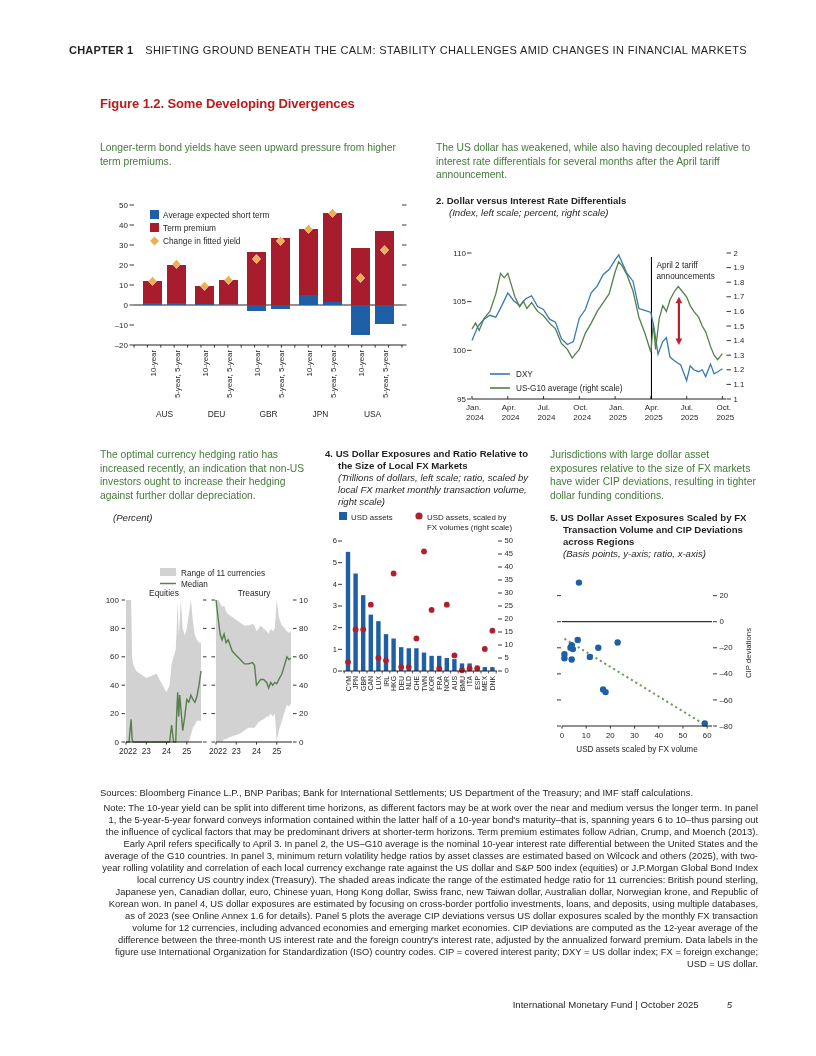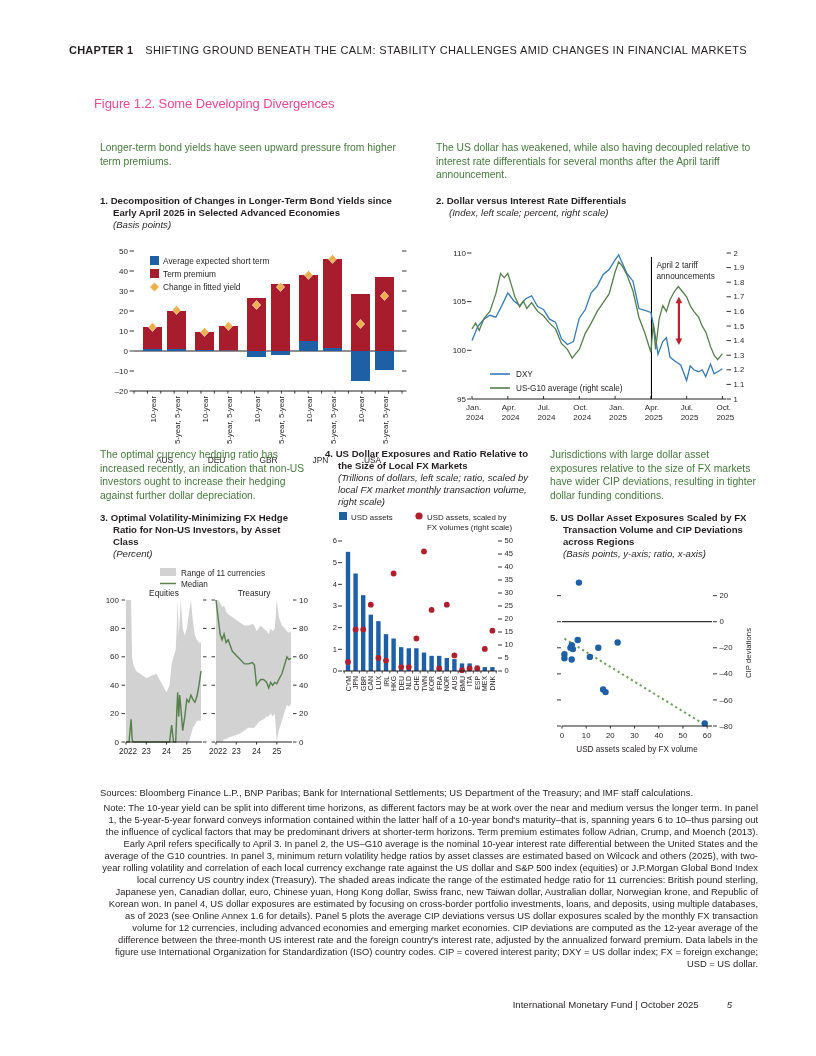--- a/index.html
+++ b/index.html
@@ -1,20 +1,20 @@
 <!DOCTYPE html>
 <html><head>
 <meta charset="utf-8">
 <style>
   html,body{margin:0;padding:0;background:#9a9a9a;}
   #page{position:relative;width:816px;height:1056px;background:#ffffff;
         font-family:"Liberation Sans","DejaVu Sans",sans-serif;color:#231f20;overflow:hidden;}
   .hdr{position:absolute;top:44px;left:0;width:100%;text-align:center;font-size:11px;letter-spacing:.35px;white-space:nowrap;}
   .hdr .chap{font-weight:bold;margin-right:12px;letter-spacing:.2px;}
-  .figtitle{position:absolute;top:96px;left:94px;font-size:13px;font-weight:normal;color:#ec4899;letter-spacing:-.1px;}
+  .figtitle{position:absolute;top:96px;left:100px;font-size:13px;font-weight:bold;color:#b91c1c;letter-spacing:-.1px;}
   .row1{position:absolute;top:141px;left:100px;width:658px;display:flex;gap:24px;}
   .row1 .col1{width:312px;}
   .row1 .col2{width:322px;}
   .row2{position:absolute;top:448px;left:100px;width:658px;display:flex;gap:17px;}
   .row2>div{width:208px;}
   .desc{color:#45793c;font-size:10.3px;line-height:1.32;}
   .row1 .desc{min-height:54px;}
   .row2 .desc{min-height:64px;}
   .thead{margin-bottom:2px;}
   .row1 .thead{min-height:44px;}
@@ -36,24 +36,20 @@
 
   <div class="hdr">
     <span class="chap">CHAPTER 1</span><span>SHIFTING GROUND BENEATH THE CALM: STABILITY CHALLENGES AMID CHANGES IN FINANCIAL MARKETS</span>
   </div>
 
   <div class="figtitle">Figure 1.2. Some Developing Divergences</div>
 
   <div class="row1">
     <div class="col1">
       <div class="desc">Longer-term bond yields have seen upward pressure from higher term premiums.</div>
-      <div class="thead">
-        <div class="ptitle"><span>1.</span> <span>Decomposition of Changes in Longer-Term Bond Yields since Early April 2025 in Selected Advanced Economies</span></div>
-        <div class="psub">(Basis points)</div>
-      </div>
       <div class="chart"><svg width="312" height="228" viewBox="0 0 312 228">
             <text x="28" y="12.6" text-anchor="end" font-size="8">50</text>
             <line x1="29.5" y1="10" x2="34" y2="10" stroke="#231f20" stroke-width="0.9"></line>
             <line x1="302" y1="10" x2="306.5" y2="10" stroke="#231f20" stroke-width="0.9"></line>
             <text x="28" y="32.6" text-anchor="end" font-size="8">40</text>
             <line x1="29.5" y1="30" x2="34" y2="30" stroke="#231f20" stroke-width="0.9"></line>
             <line x1="302" y1="30" x2="306.5" y2="30" stroke="#231f20" stroke-width="0.9"></line>
             <text x="28" y="52.6" text-anchor="end" font-size="8">30</text>
             <line x1="29.5" y1="50" x2="34" y2="50" stroke="#231f20" stroke-width="0.9"></line>
             <line x1="302" y1="50" x2="306.5" y2="50" stroke="#231f20" stroke-width="0.9"></line>
@@ -225,21 +221,20 @@
             <line x1="54" y1="147" x2="74" y2="147" stroke="#567f4b" stroke-width="1.6"></line>
             <text x="80" y="150" font-size="8.2">US-G10 average (right scale)</text>
           </svg></div>
     </div>
   </div>
 
   <div class="row2">
     <div>
       <div class="desc">The optimal currency hedging ratio has increased recently, an indication that non-US investors ought to increase their hedging against further dollar depreciation.</div>
       <div class="thead">
-        <div class="ptitle"><span>3.</span> <span>Optimal Volatility-Minimizing FX Hedge Ratio for Non-US Investors, by Asset Class</span></div>
         <div class="psub">(Percent)</div>
       </div>
       <div class="chart"><svg width="208" height="216" viewBox="0 0 208 216">
             <rect x="60" y="2" width="16" height="8" fill="#d2d2d2"></rect>
             <text x="81" y="9.5" font-size="8.2">Range of 11 currencies</text>
             <line x1="60" y1="17.5" x2="76" y2="17.5" stroke="#567f4b" stroke-width="1.5"></line>
             <text x="81" y="20.5" font-size="8.2">Median</text>
             <polygon points="26.0,34.0 29.0,34.0 31.1,34.0 32.1,90.8 33.1,97.9 36.1,105.0 46.3,112.1 56.4,107.8 66.5,126.3 69.6,119.2 71.6,97.9 73.6,90.8 75.7,83.7 76.7,62.4 77.7,34.0 78.7,69.5 79.7,55.3 80.7,34.0 82.7,62.4 84.8,69.5 86.8,62.4 88.8,48.2 90.9,34.0 92.9,55.3 94.9,69.5 96.9,73.8 99.0,76.6 101.0,76.6 101.0,154.7 99.0,154.7 96.9,154.7 94.9,159.0 92.9,161.8 90.9,168.9 88.8,176.0 86.8,176.0 84.8,176.0 82.7,176.0 80.7,176.0 79.7,176.0 78.7,176.0 77.7,176.0 76.7,176.0 75.7,176.0 73.6,176.0 71.6,176.0 69.6,176.0 66.5,176.0 56.4,176.0 46.3,176.0 36.1,176.0 33.1,176.0 32.1,176.0 31.1,176.0 29.0,176.0 26.0,176.0" fill="#d2d2d2"></polygon>
             <polyline points="26.0,176.0 29.0,176.0 31.1,153.3 32.1,173.2 33.1,176.0 36.1,176.0 46.3,176.0 56.4,176.0 66.5,176.0 69.6,176.0 71.6,159.0 73.6,176.0 75.7,176.0 76.7,147.6 77.7,126.3 78.7,150.4 79.7,129.1 80.7,140.5 82.7,164.6 84.8,150.4 86.8,133.4 88.8,136.2 90.9,129.1 92.9,133.4 94.9,136.2 96.9,130.6 99.0,119.2 101.0,105.0" fill="none" stroke="#567f4b" stroke-width="1.4"></polyline>
             <text x="64" y="30" text-anchor="middle" font-size="8.4">Equities</text>

